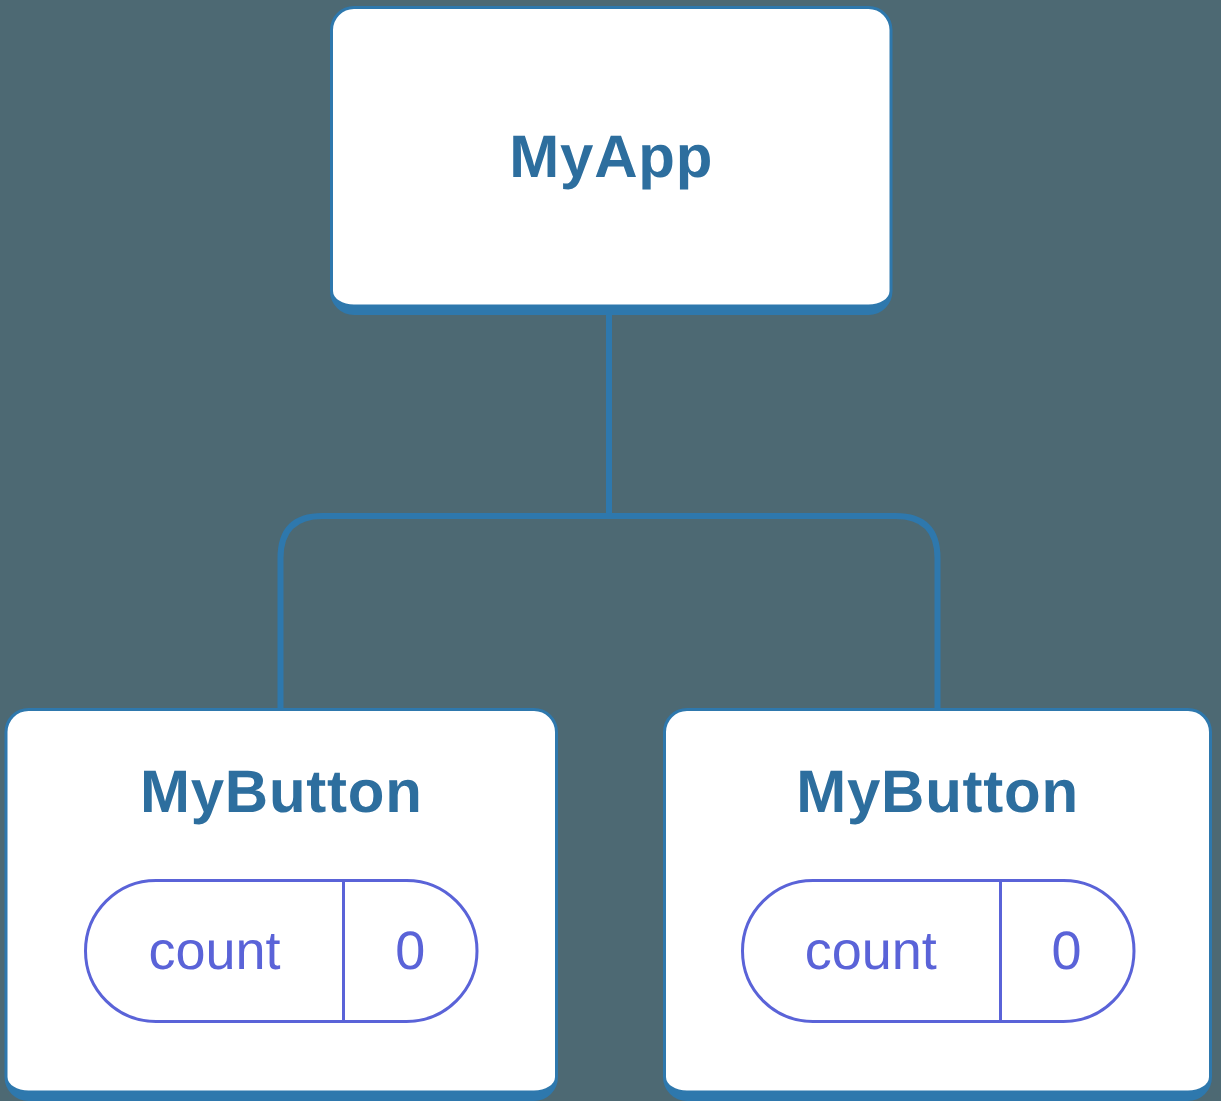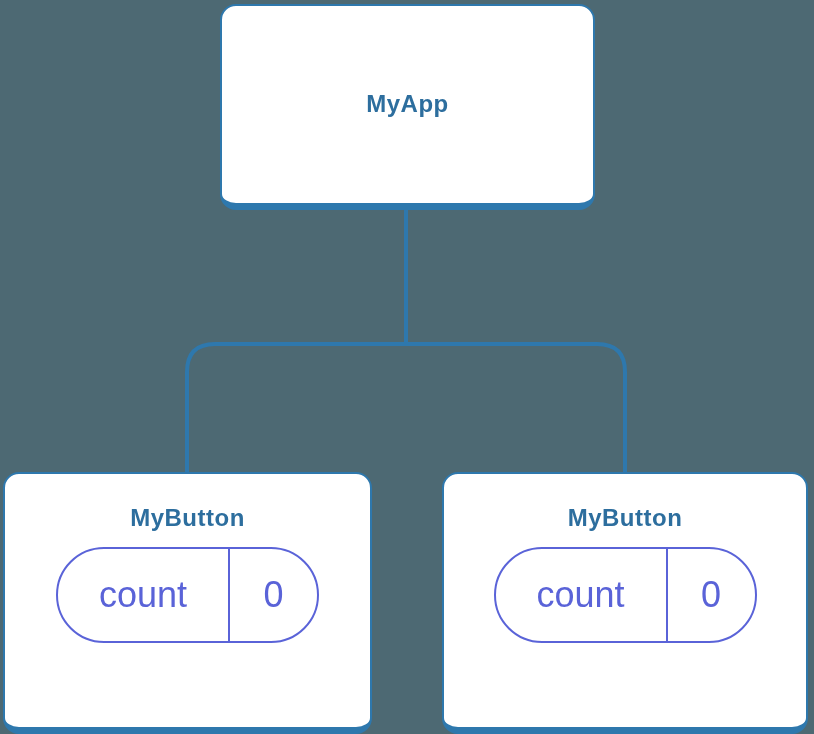--- a/index.html
+++ b/index.html
@@ -25,28 +25,28 @@
     box-sizing:border-box;
     display:flex;
     flex-direction:column;
     align-items:center;
   }
   .card-root { left:220px; top:4px; width:375px; height:206px; justify-content:center; }
   .card-child-left  { left:3px;   top:472px; width:369px; height:262px; }
   .card-child-right { left:442px; top:472px; width:366px; height:262px; }
   .card-title {
     color: var(--title, #2D6E9E);
-    font-size:24px;
+    font-size:40px;
     font-weight:600;
     line-height:1.2;
     letter-spacing:0.5px;
   }
   .card-child .card-title { margin-top:30px; }
   .pill {
-    margin-top:14px;
+    margin-top:34px;
     width:263px; height:96px;
     box-sizing:border-box;
     border:2px solid var(--purple, #5A63D8);
     border-radius:48px;
     display:flex;
     color: var(--purple, #5A63D8);
     background: var(--cardbg, #FFFFFF);
   }
   .pill-key {
     width:170px;

